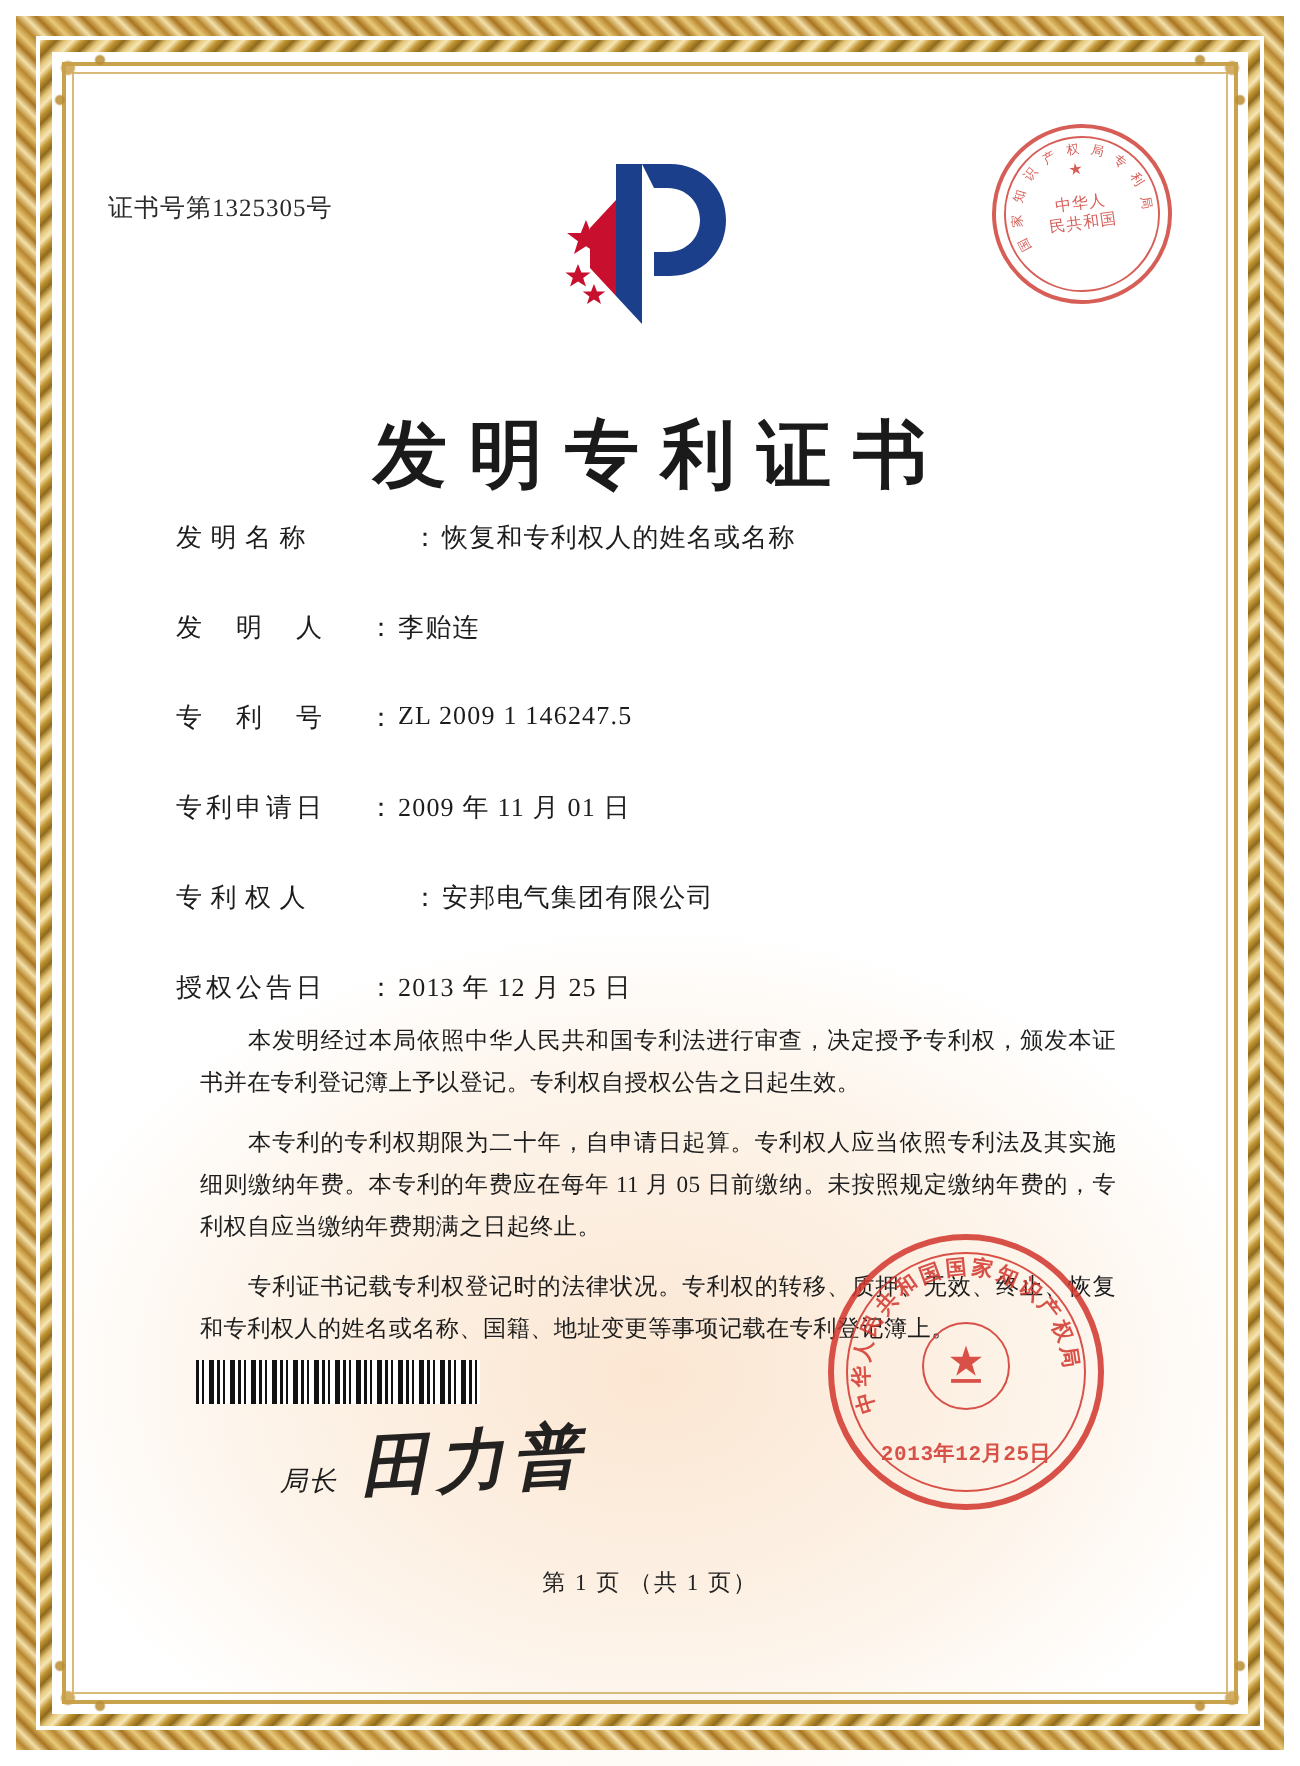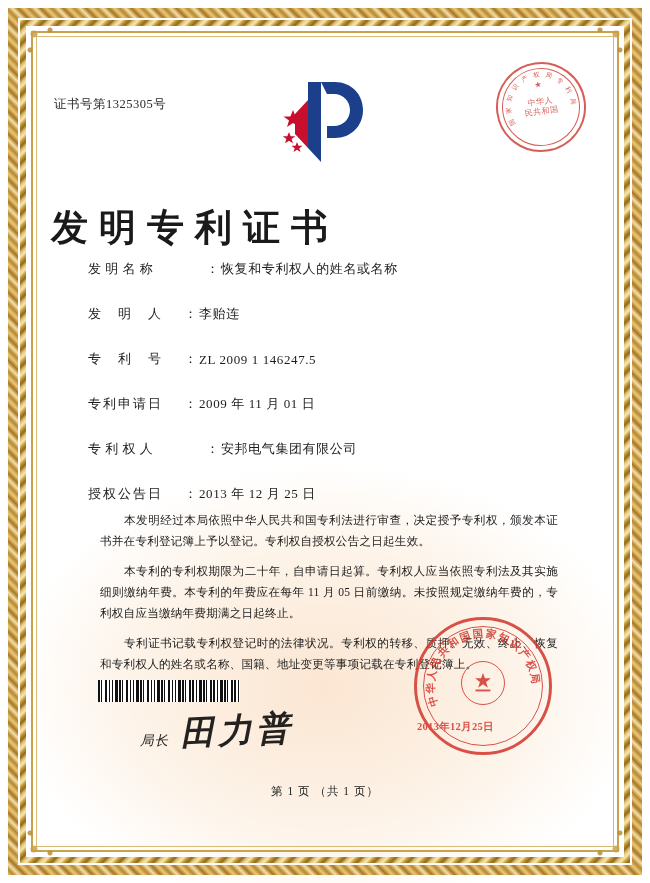--- a/index.html
+++ b/index.html
@@ -147,42 +147,42 @@
     top: 16px;
     transform: translateX(-50%);
     font-size: 8px;
   }
 
   
   .title {
     position: absolute;
     left: 0; right: 0;
     top: 135px;
-    text-align: left;
+    text-align: center;
     font-size: 37px;
     font-weight: bold;
     letter-spacing: 11px;
     color: #1a1a1a;
     text-indent: 11px;
     font-family: "DejaVu Serif", "Liberation Serif", serif;
     margin-top: 28px;
   }
 
   
   .fields {
     position: absolute;
     left: 48px;
     right: 40px;
     top: 220px;
     font-size: 13px;
     color: #1d1d1d;
   }
   .field-row {
     display: flex;
-    align-items: flex-end;
+    align-items: flex-start;
     margin-bottom: 27px;
     white-space: nowrap;
   }
   .field-label {
     width: 96px;
     flex: 0 0 96px;
     letter-spacing: 2px;
   }
   .field-label.wide {
     width: 118px;
@@ -291,23 +291,25 @@
     justify-content: center;
     font-size: 9px;
     letter-spacing: 0;
     text-align: center;
     line-height: 10px;
   }
   .seal-main .seal-date {
     position: absolute;
     left: 0; right: 0;
     bottom: 18px;
+    text-align: center;
     font-size: 10.5px;
     font-weight: bold;
     letter-spacing: .3px;
+    font-family: Liberation Mono, monospace;
   }
 
   
   .footer {
     position: absolute;
     left: 0; right: 0;
     bottom: 44px;
     text-align: center;
     font-size: 11.5px;
     color: #222;

